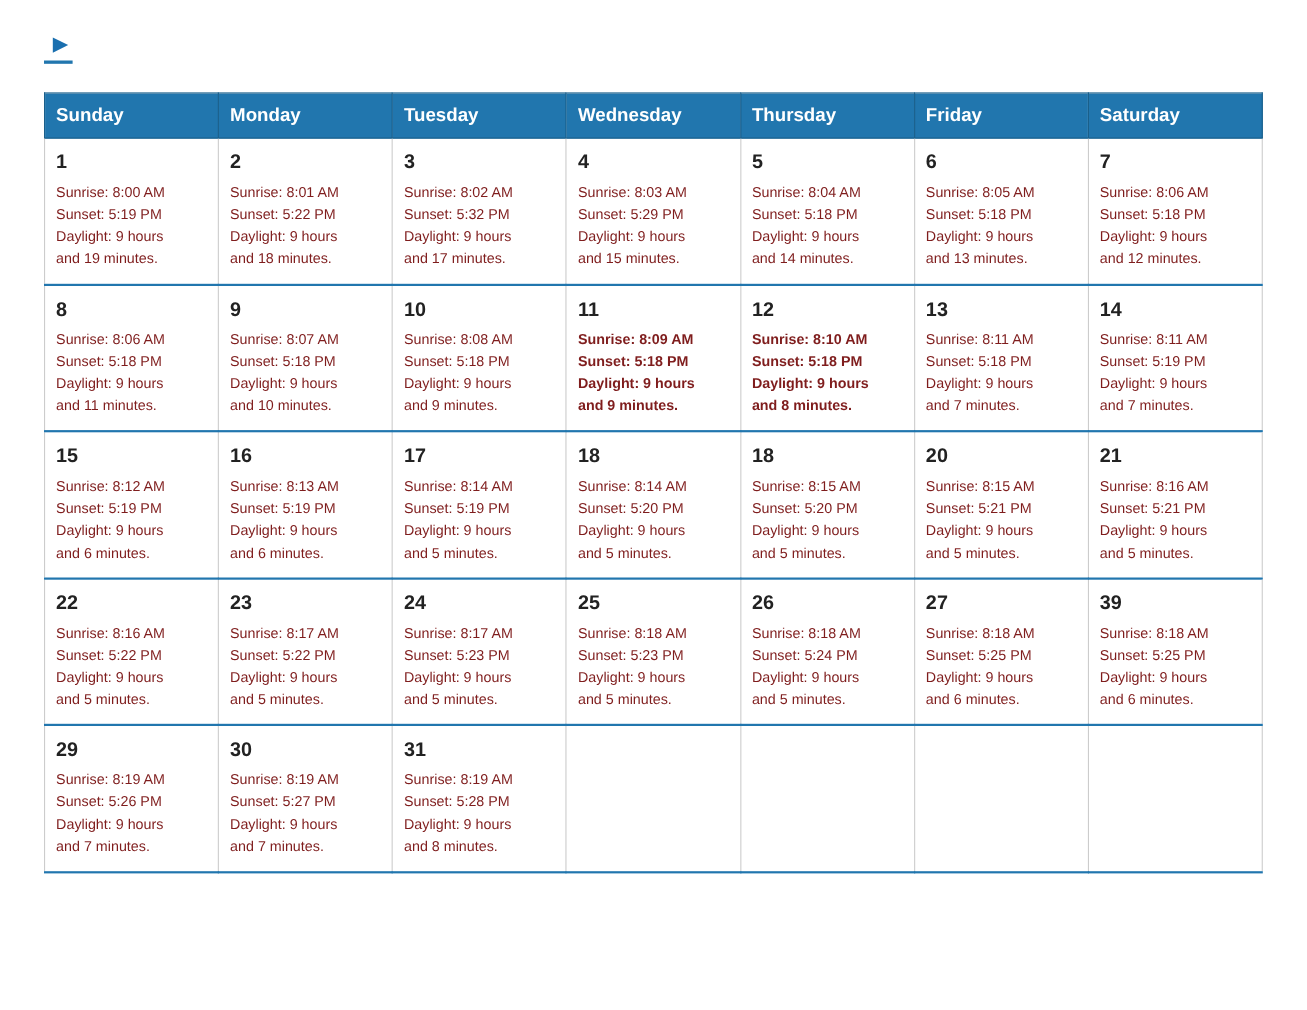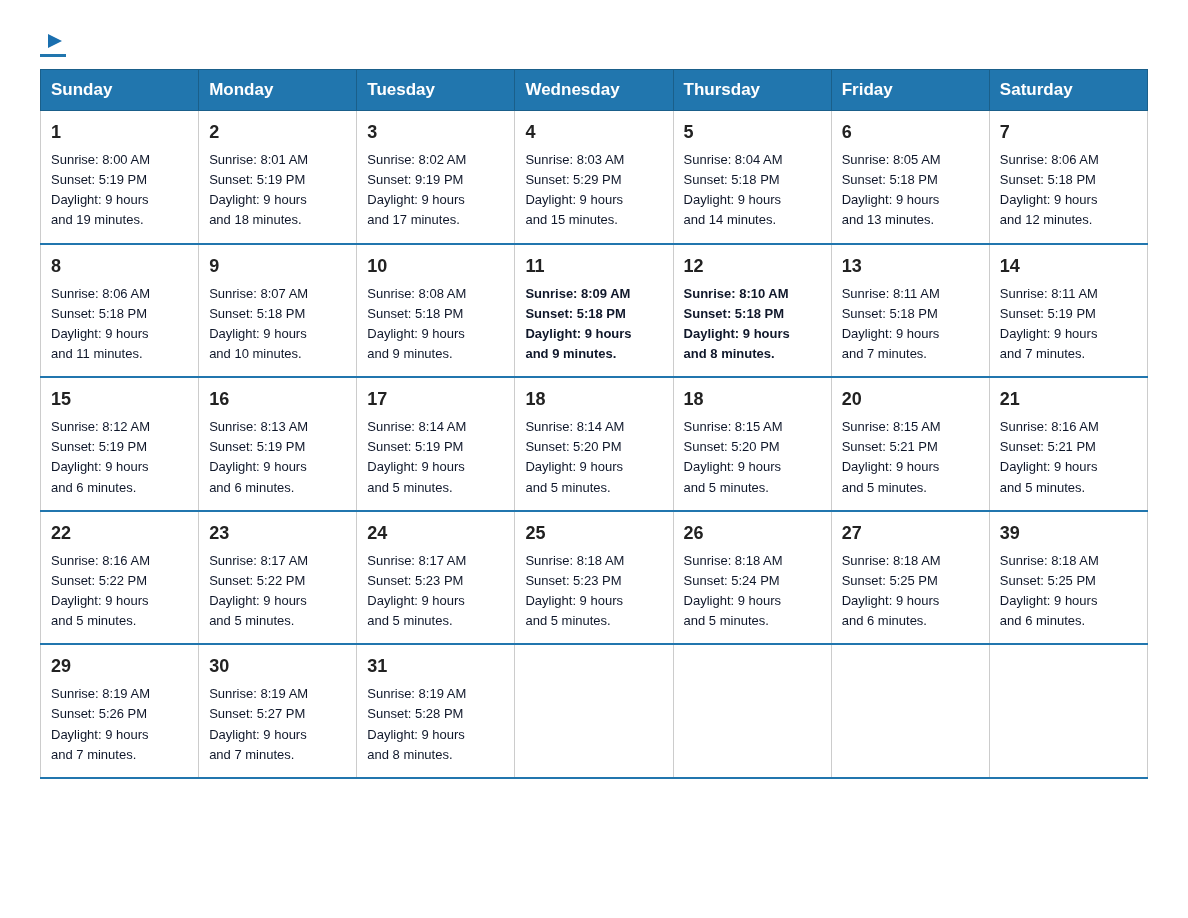--- a/index.html
+++ b/index.html
@@ -37,21 +37,21 @@
       line-height: 1.1;
     }
     .subtitle {
       font-size: 20px;
       color: #444;
       margin-top: 4px;
     }
     .calendar-table {
       width: 100%;
       border-collapse: collapse;
-      margin-top: 12px;
+      margin-top: 26px;
     }
     .calendar-table thead th {
       background: #2176ae;
       color: #fff;
       font-size: 17px;
       font-weight: bold;
       padding: 10px 10px;
       text-align: left;
       border: 1px solid #1a5f8a;
     }
@@ -70,21 +70,21 @@
     }
     .day-number {
       font-size: 18px;
       font-weight: bold;
       color: #222;
       display: block;
       margin-bottom: 4px;
     }
     .day-info {
       font-size: 13px;
-      color: #0f172a;
+      color: #7f1d1d;
       line-height: 1.55;
     }
     .empty-cell {
       background: #fff;
     }
     .logo-top {
       display: flex;
       align-items: center;
       gap: 2px;
     }
@@ -144,28 +144,28 @@
         <td>
           <span class="day-number">1</span>
           <div class="day-info" style="white-space: pre-line;">Sunrise: 8:00 AM
 Sunset: 5:19 PM
 Daylight: 9 hours
 and 19 minutes.</div>
         </td>
         <td>
           <span class="day-number">2</span>
           <div class="day-info" style="white-space: pre-line;">Sunrise: 8:01 AM
-Sunset: 5:19 PM
+Sunset: 5:22 PM
 Daylight: 9 hours
 and 18 minutes.</div>
         </td>
         <td>
           <span class="day-number">3</span>
           <div class="day-info" style="white-space: pre-line;">Sunrise: 8:02 AM
-Sunset: 9:19 PM
+Sunset: 5:32 PM
 Daylight: 9 hours
 and 17 minutes.</div>
         </td>
         <td>
           <span class="day-number">4</span>
           <div class="day-info" style="white-space: pre-line;">Sunrise: 8:03 AM
 Sunset: 5:29 PM
 Daylight: 9 hours
 and 15 minutes.</div>
         </td>

